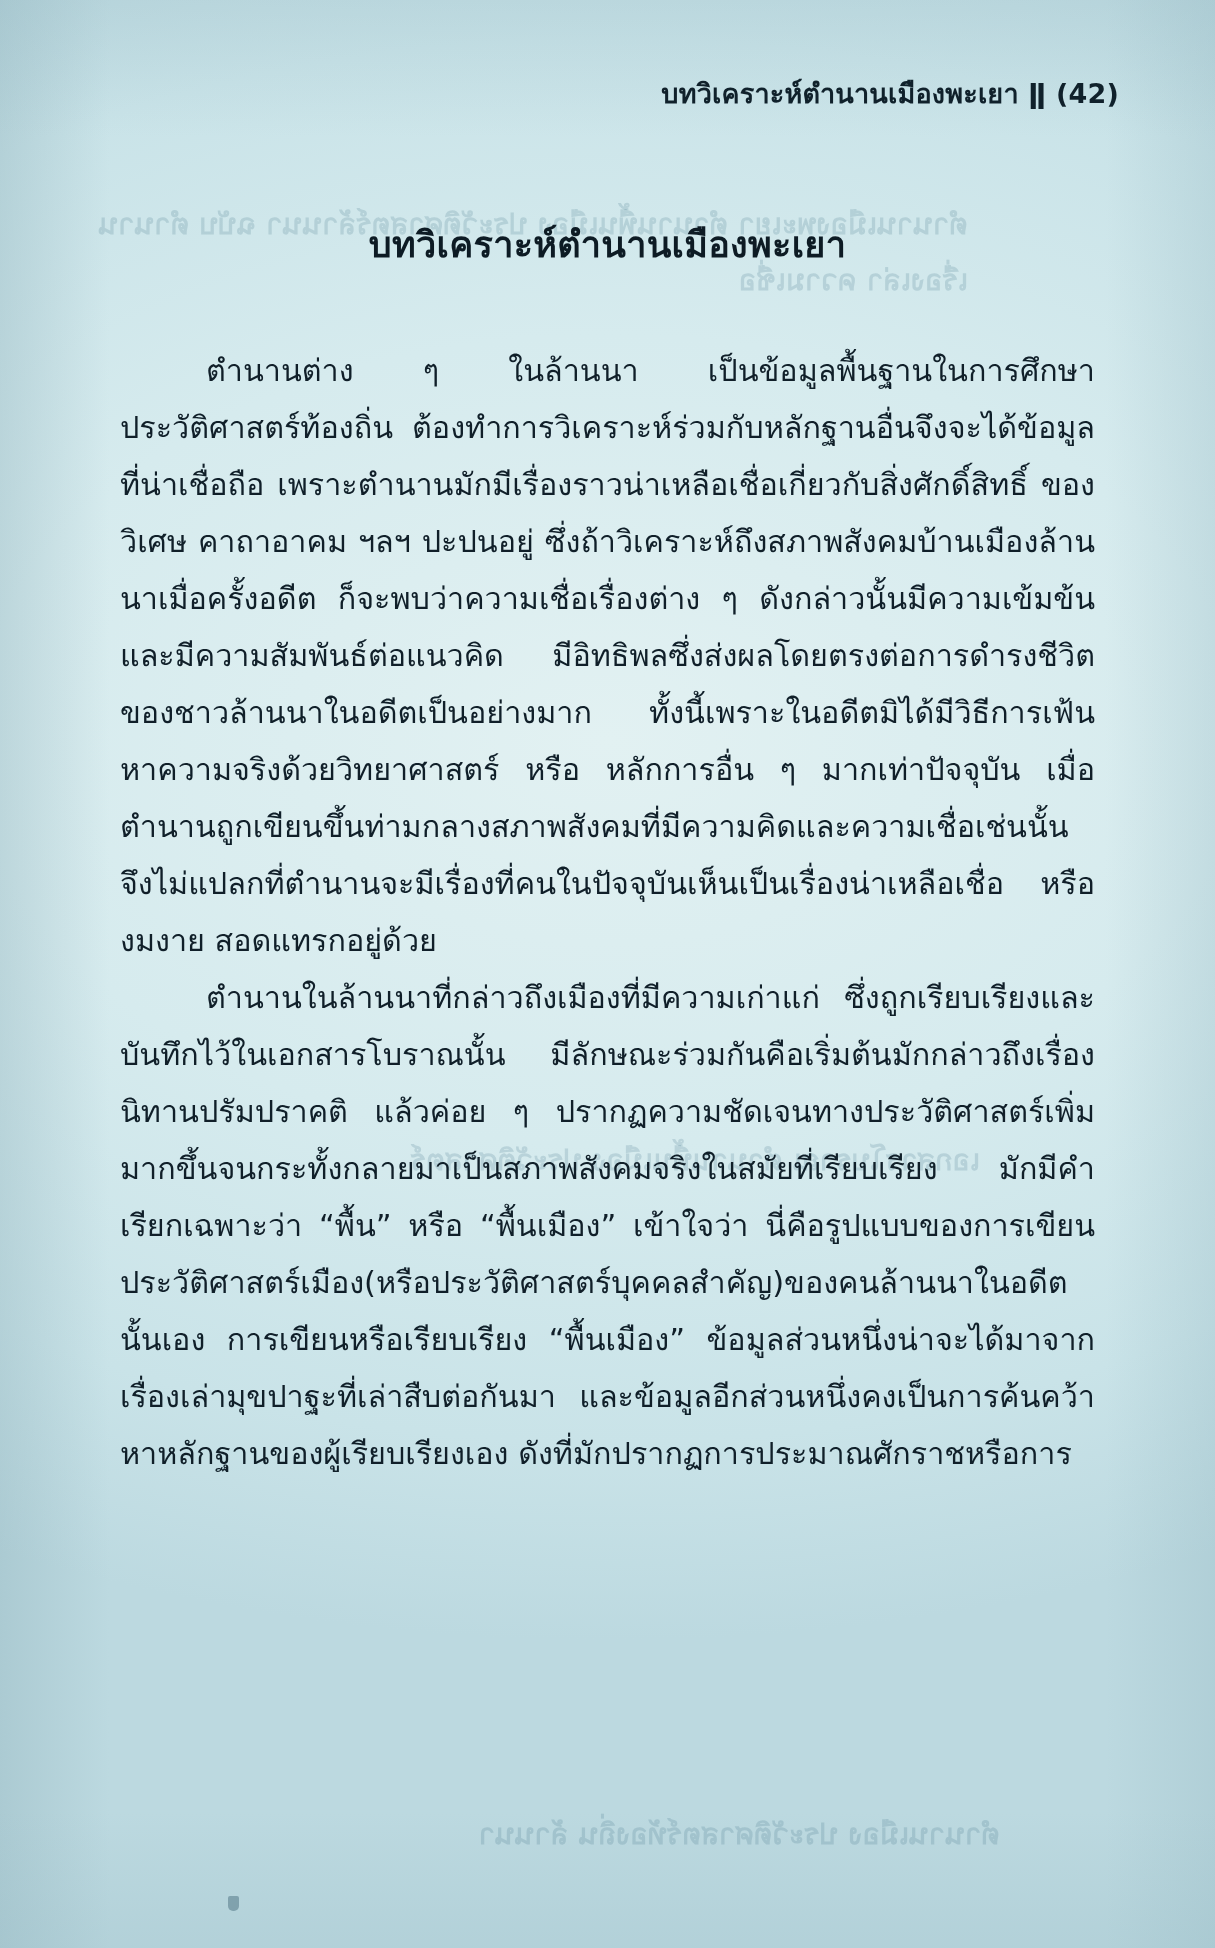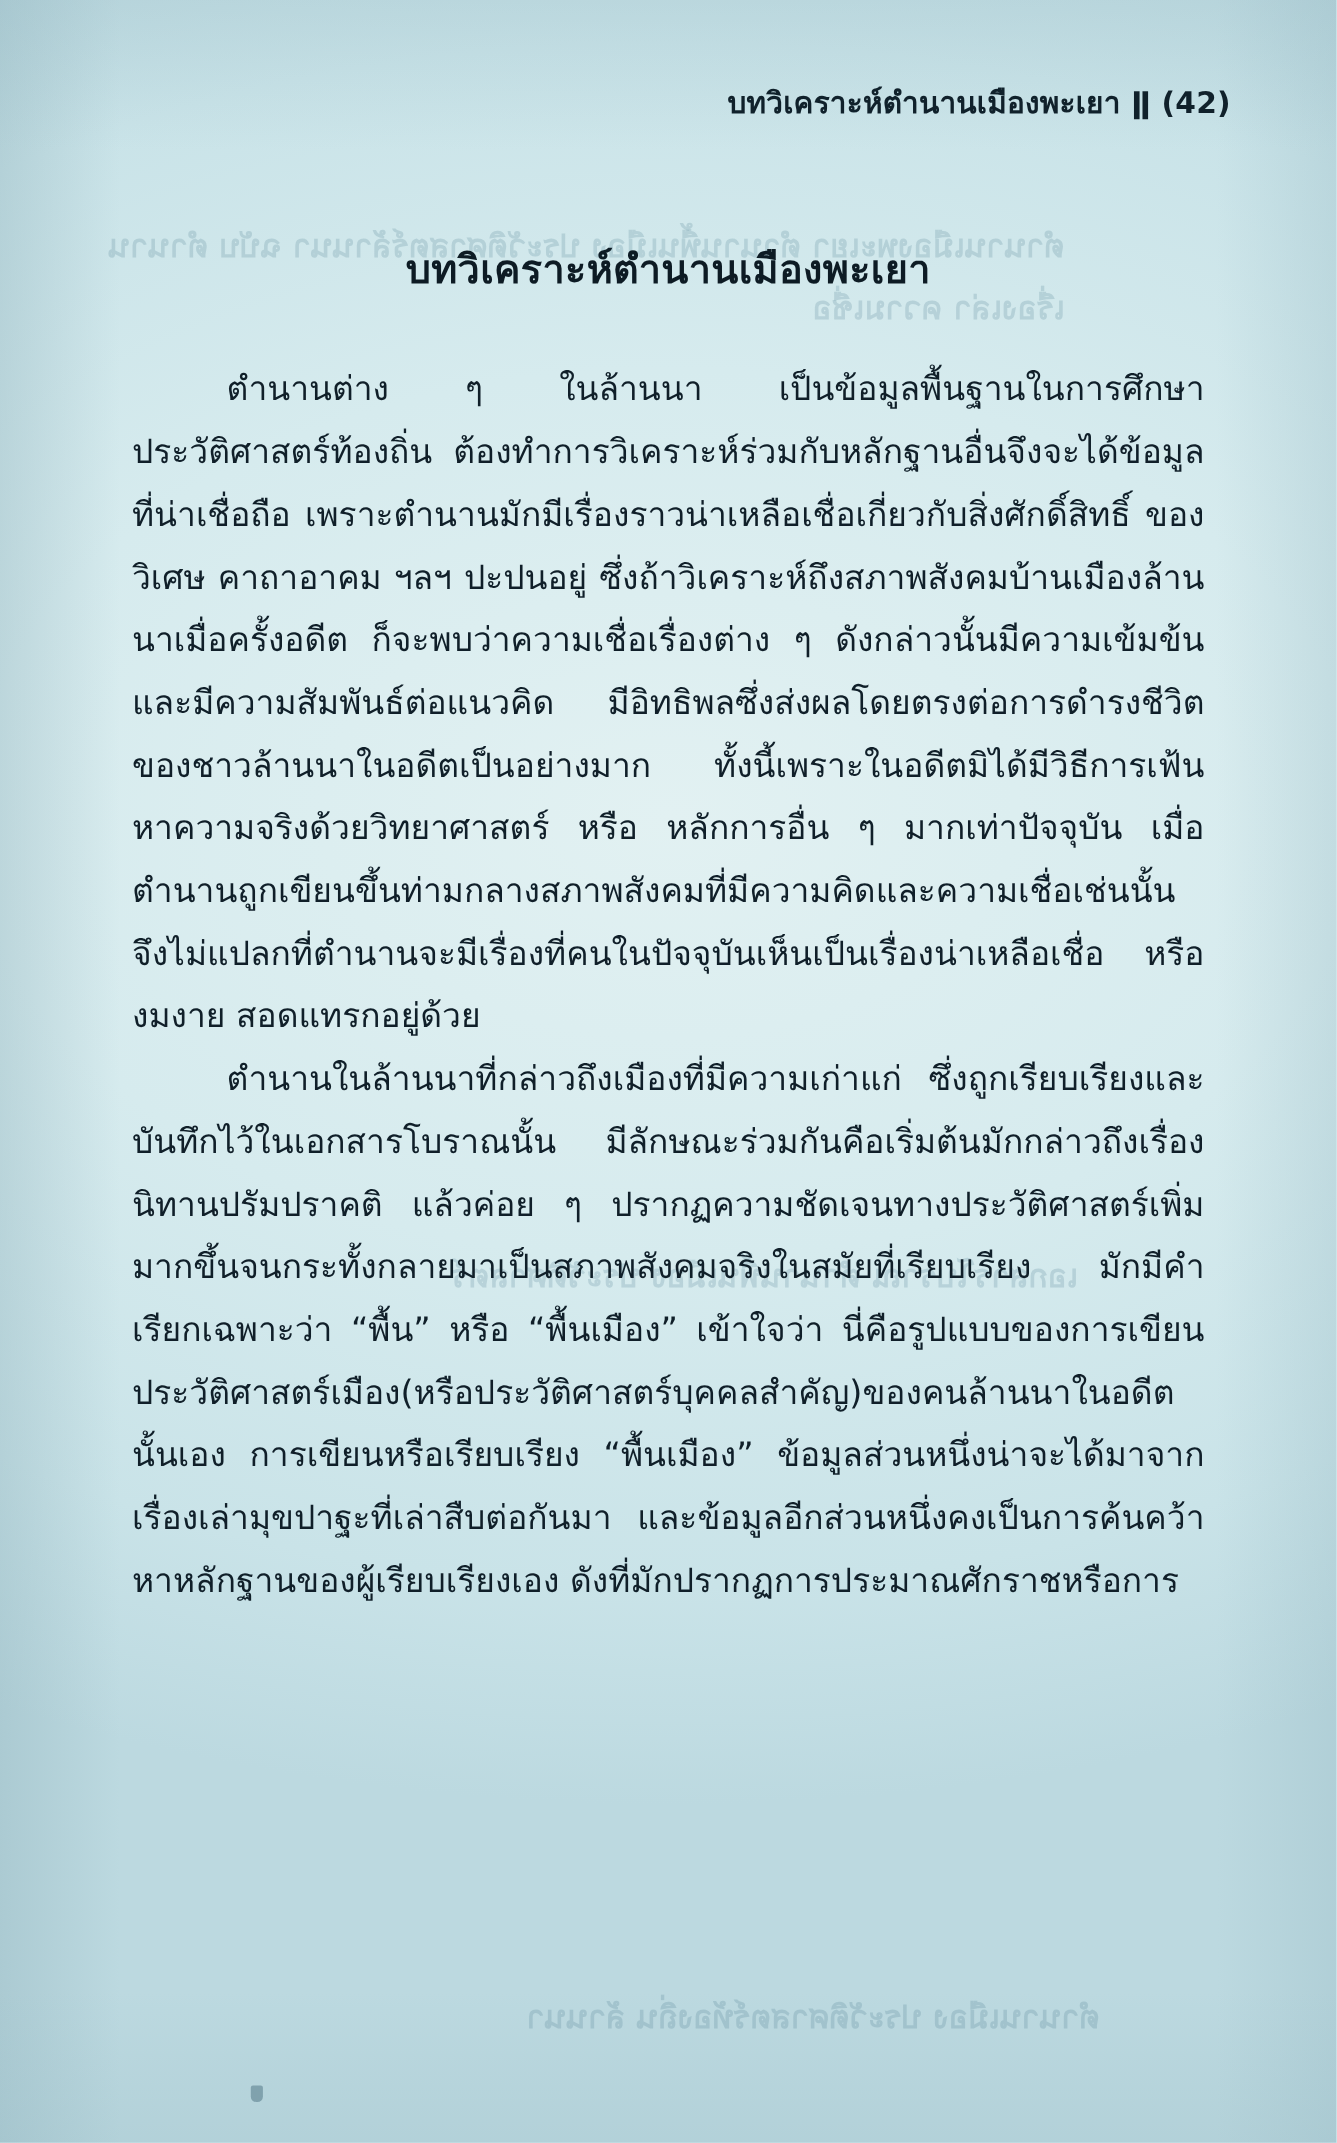--- a/index.html
+++ b/index.html
@@ -65,21 +65,21 @@
     width: 1215px;
     text-align: center;
     font-size: 36px;
     font-weight: 700;
     color: #0d1b24;
     letter-spacing: 0.3px;
   }
 
   .body-text {
     position: absolute;
-    top: 326px;
+    top: 342px;
     left: 120px;
     width: 975px;
     font-size: 30.5px;
     line-height: 57px;
     color: #101f29;
     text-align: justify;
     text-justify: inter-word;
   }
 
   .body-text p {

